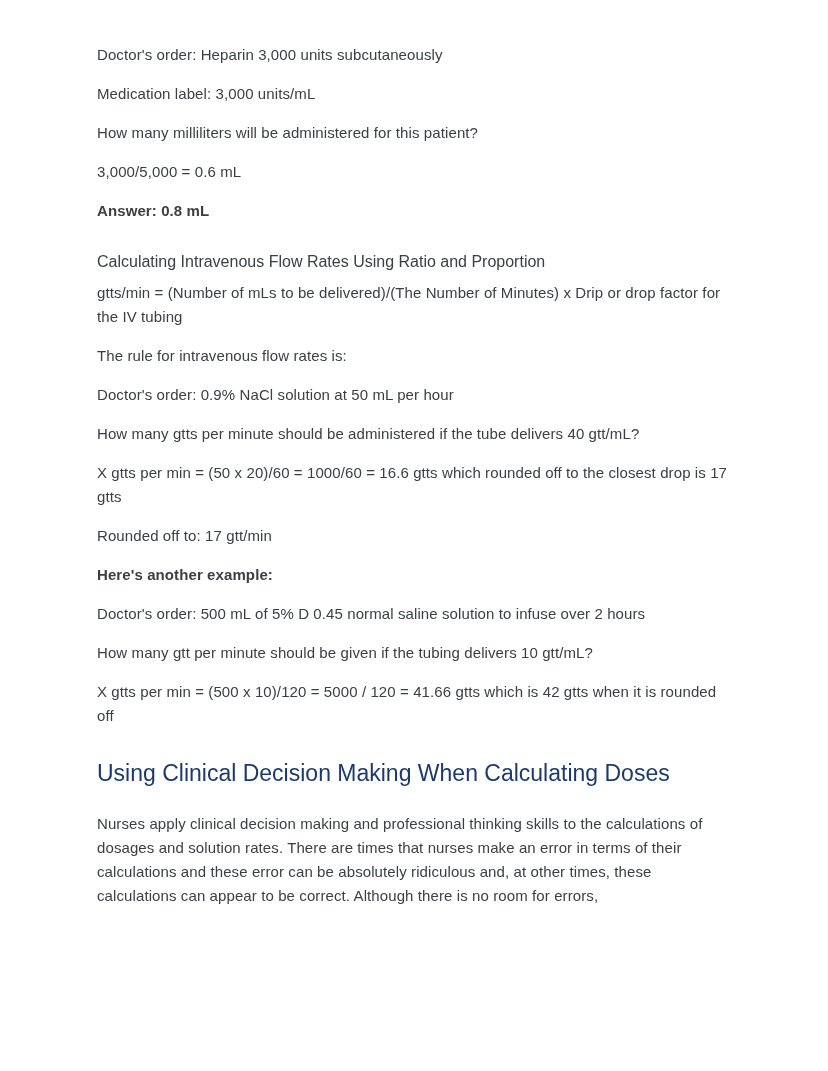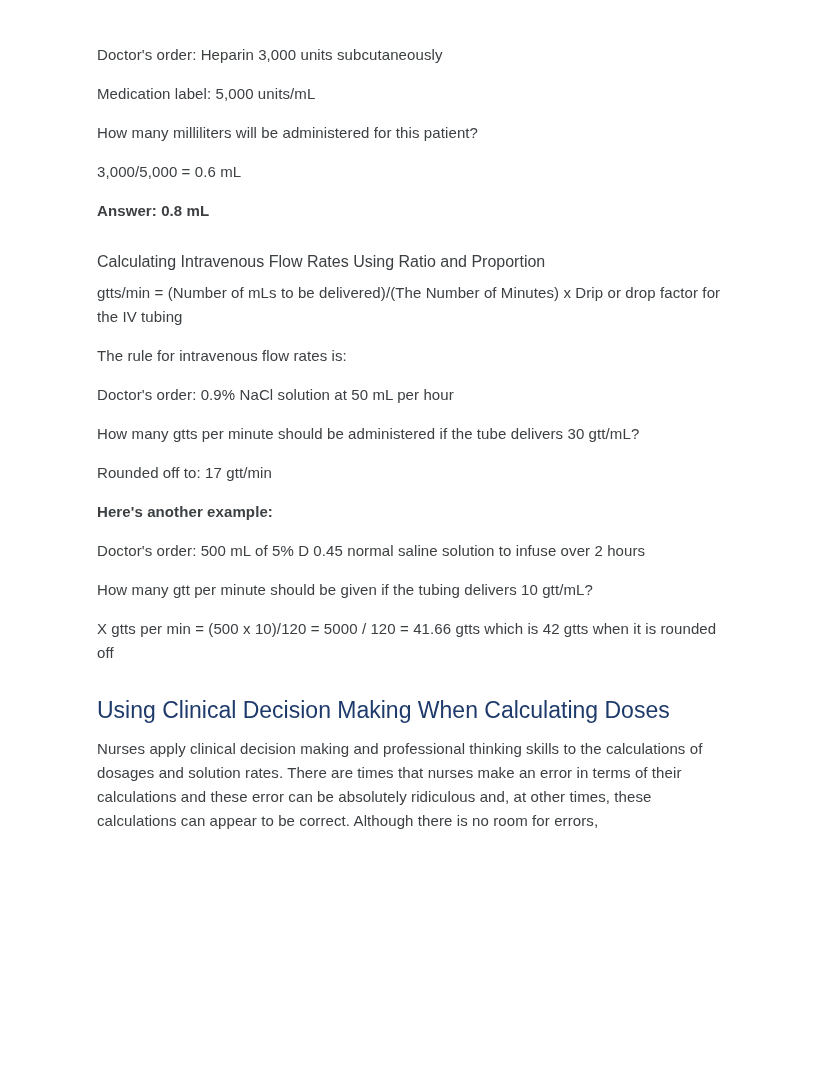--- a/index.html
+++ b/index.html
@@ -41,38 +41,39 @@
     line-height:26px;
     font-weight:400;
     color:var(--text-color);
     margin:26px 0 6px 0;
   }
   .main-heading{
     font-size:23px;
     line-height:30px;
     font-weight:500;
     color:var(--heading-color);
-    margin:30px 0 12px 0;
+    margin:30px 0 24px 0;
   }
 </style>
 </head>
 <body>
 
 <main class="doc">
   <p class="body-text">Doctor's order: Heparin 3,000 units subcutaneously</p>
-  <p class="body-text">Medication label: 5,000 units/mL</p>
+  <p class="body-text">Medication label: 3,000 units/mL</p>
   <p class="body-text">How many milliliters will be administered for this patient?</p>
   <p class="body-text">3,000/5,000 = 0.6 mL</p>
   <p class="body-text-bold">Answer: 0.8 mL</p>
 
   <h3 class="section-heading">Calculating Intravenous Flow Rates Using Ratio and Proportion</h3>
   <p class="body-text">gtts/min = (Number of mLs to be delivered)/(The Number of Minutes) x Drip or drop factor for the IV tubing</p>
   <p class="body-text">The rule for intravenous flow rates is:</p>
   <p class="body-text">Doctor's order: 0.9% NaCl solution at 50 mL per hour</p>
-  <p class="body-text">How many gtts per minute should be administered if the tube delivers 30 gtt/mL?</p>
+  <p class="body-text">How many gtts per minute should be administered if the tube delivers 40 gtt/mL?</p>
+  <p class="body-text">X gtts per min = (50 x 20)/60 = 1000/60 = 16.6 gtts which rounded off to the closest drop is 17 gtts</p>
   <p class="body-text">Rounded off to: 17 gtt/min</p>
   <p class="body-text-bold">Here's another example:</p>
   <p class="body-text">Doctor's order: 500 mL of 5% D 0.45 normal saline solution to infuse over 2 hours</p>
   <p class="body-text">How many gtt per minute should be given if the tubing delivers 10 gtt/mL?</p>
   <p class="body-text">X gtts per min = (500 x 10)/120 = 5000 / 120 = 41.66 gtts which is 42 gtts when it is rounded off</p>
 
   <h2 class="main-heading">Using Clinical Decision Making When Calculating Doses</h2>
   <p class="body-text">Nurses apply clinical decision making and professional thinking skills to the calculations of dosages and solution rates. There are times that nurses make an error in terms of their calculations and these error can be absolutely ridiculous and, at other times, these calculations can appear to be correct. Although there is no room for errors,</p>
 </main>
 

